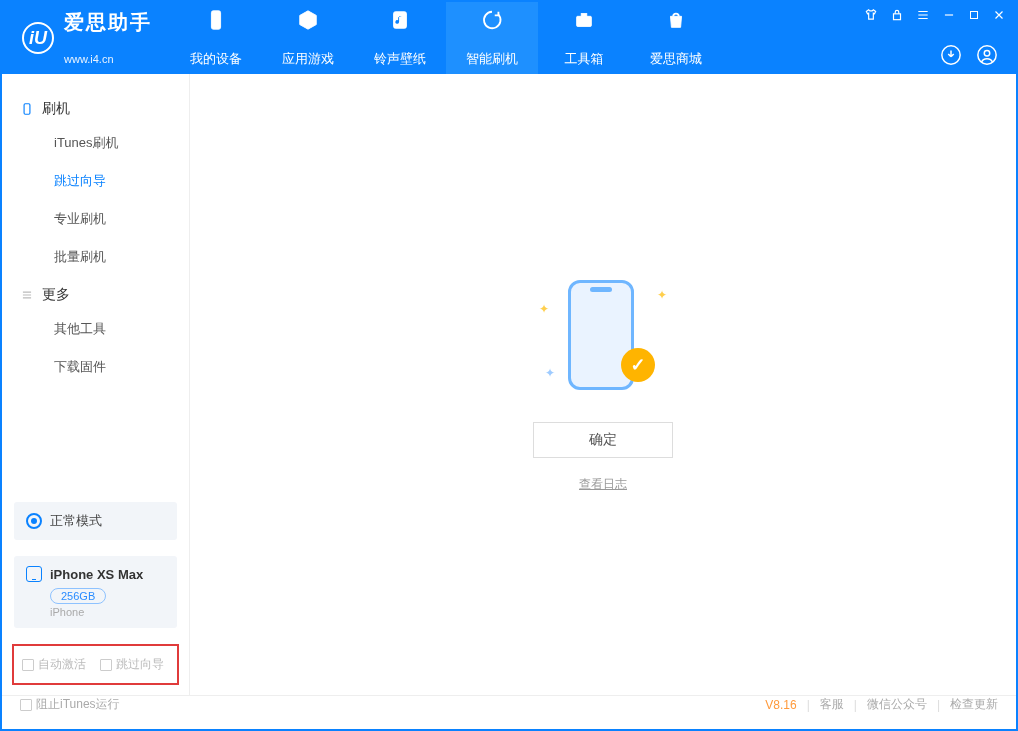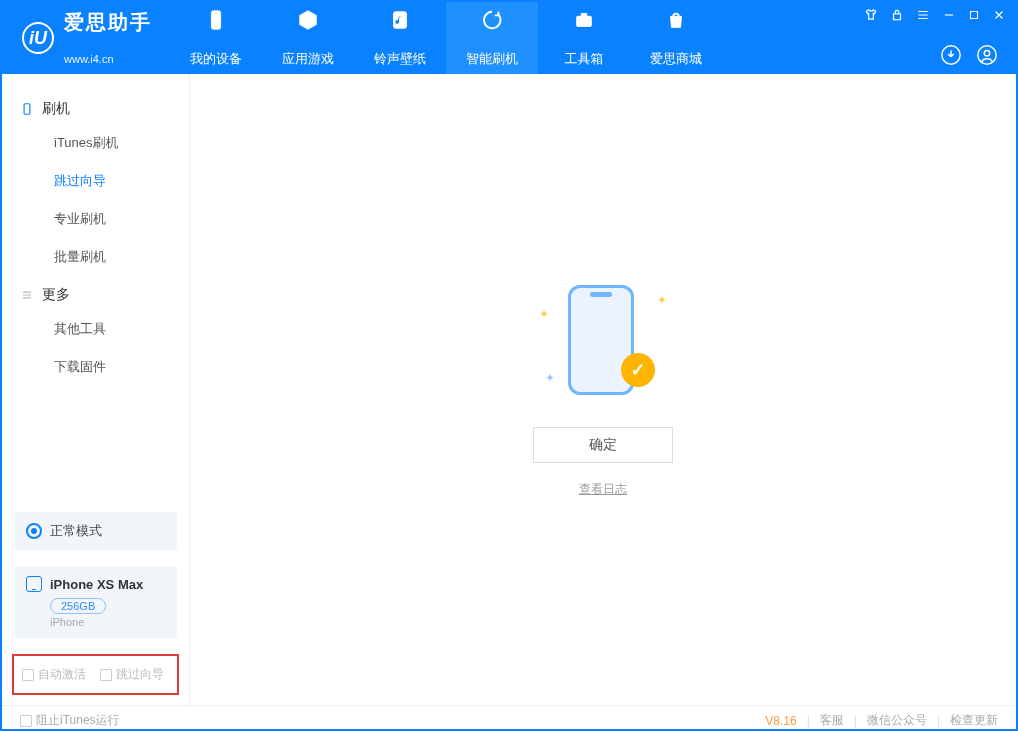--- a/index.html
+++ b/index.html
@@ -47,21 +47,21 @@
   .illus { position: relative; width: 140px; height: 120px; }
   .phone { position: absolute; left: 35px; top: 4px; width: 66px; height: 110px; border: 3px solid #6fb6ff; border-radius: 12px; background: #eaf3ff; }
   .phone::before { content: ""; position: absolute; top: 4px; left: 50%; transform: translateX(-50%); width: 22px; height: 5px; background: #6fb6ff; border-radius: 3px; }
   .check { position: absolute; right: 18px; bottom: 14px; width: 34px; height: 34px; background: #ffb400; border-radius: 50%; display: flex; align-items: center; justify-content: center; color: #fff; font-size: 18px; font-weight: bold; }
   .spark { position: absolute; color: #ffcf4d; font-size: 12px; }
   .s1 { left: 6px; top: 26px; } .s2 { right: 6px; top: 12px; } .s3 { left: 12px; bottom: 16px; color:#9ecbff; }
   .msg { font-size: 19px; color: #333; }
   .ok-btn { width: 140px; height: 36px; border: 1px solid #ddd; background: #fff; font-size: 14px; color: #555; cursor: pointer; margin-top: 8px; }
   .log-link { font-size: 12px; color: #999; text-decoration: underline; cursor: pointer; }
   
-  .footer { height: 24px; border-top: 1px solid #eee; display: flex; align-items: flex-end; padding: 0 18px; font-size: 12px; color: #aaa; }
+  .footer { height: 34px; border-top: 1px solid #eee; display: flex; align-items: flex-start; padding: 0 18px; font-size: 12px; color: #aaa; }
   .footer .left { display: flex; align-items: center; gap: 6px; }
   .footer .right { margin-left: auto; display: flex; align-items: center; gap: 10px; }
   .footer .sep { color: #ddd; }
   .footer .lnk { color: #aaa; cursor: pointer; }
   .ver { color: #ff9a3c; }
 </style>
 </head>
 <body>
 
 <div class="app">

